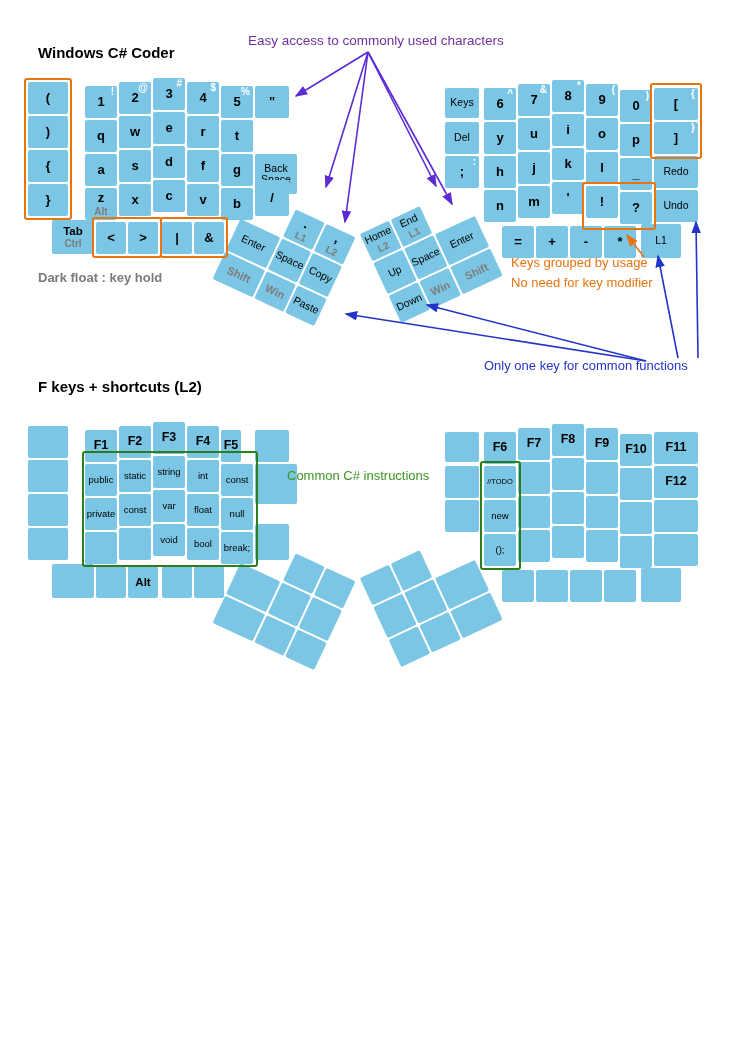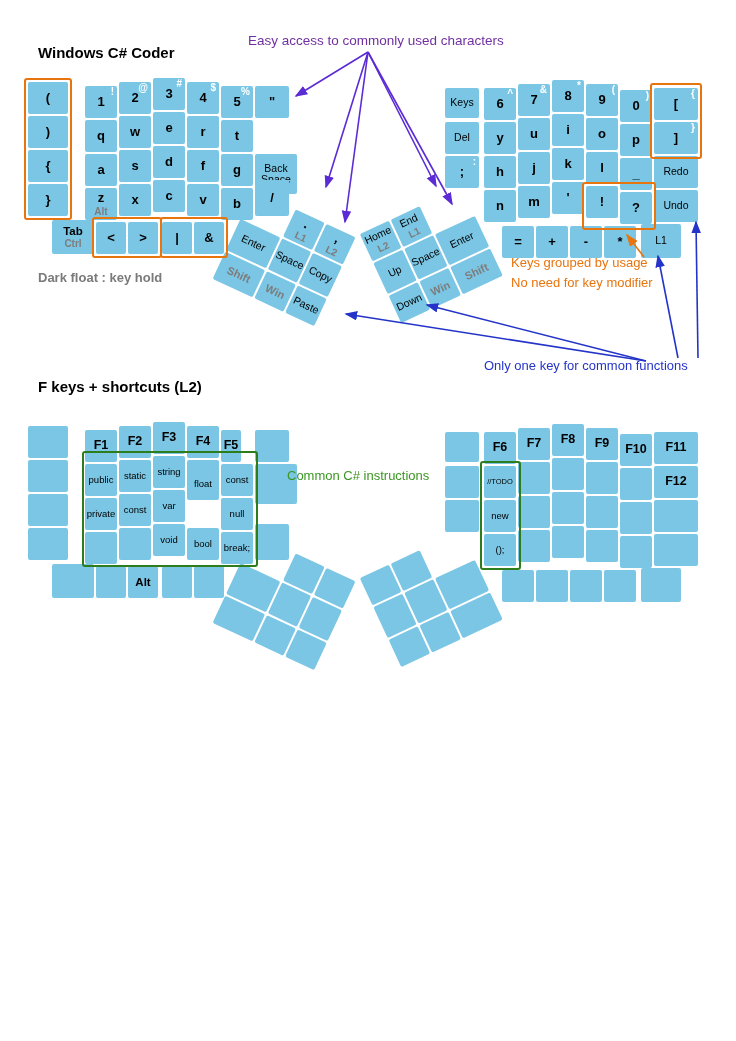--- a/index.html
+++ b/index.html
@@ -350,21 +350,21 @@
         <div class="key" style="left: 28px; top: 494px; width: 40px; height: 32px;"></div>
         <div class="key t-kw" style="left: 85px; top: 498px; width: 32px; height: 32px;">
           <span class="main">private</span>
         </div>
         <div class="key t-kw" style="left: 119px; top: 494px; width: 32px; height: 32px;">
           <span class="main">const</span>
         </div>
         <div class="key t-kw" style="left: 153px; top: 490px; width: 32px; height: 32px;">
           <span class="main">var</span>
         </div>
-        <div class="key t-kw" style="left: 187px; top: 468px; width: 32px; height: 32px;">
+        <div class="key t-kw" style="left: 187px; top: 494px; width: 32px; height: 32px;">
           <span class="main">float</span>
         </div>
         <div class="key t-kw" style="left: 221px; top: 498px; width: 32px; height: 32px;">
           <span class="main">null</span>
         </div>
         <div class="key" style="left: 28px; top: 528px; width: 40px; height: 32px;"></div>
         <div class="key" style="left: 85px; top: 532px; width: 32px; height: 32px;"></div>
         <div class="key" style="left: 119px; top: 528px; width: 32px; height: 32px;"></div>
         <div class="key t-kw" style="left: 153px; top: 524px; width: 32px; height: 32px;">
           <span class="main">void</span>

